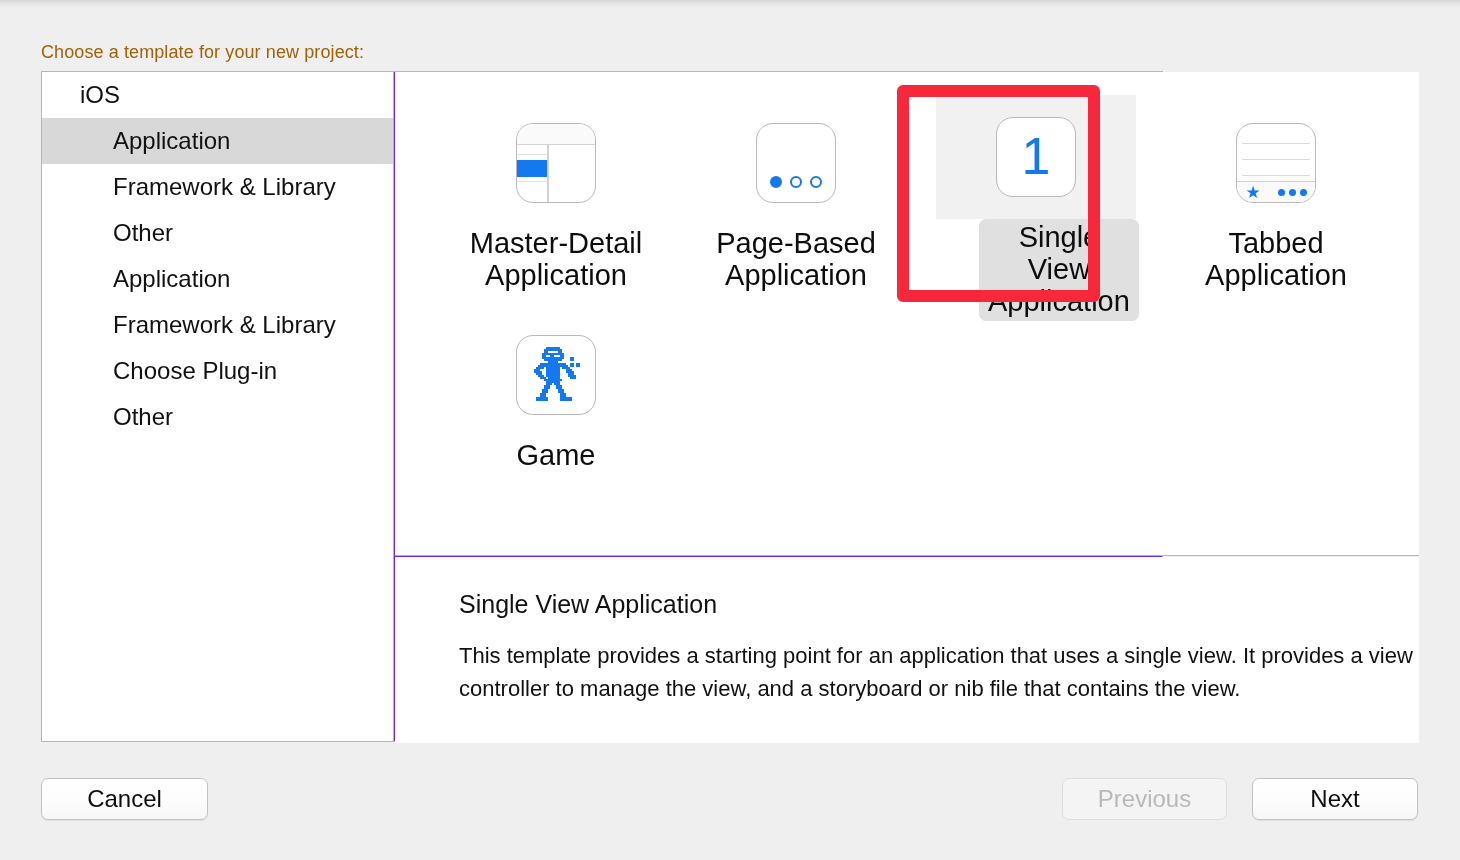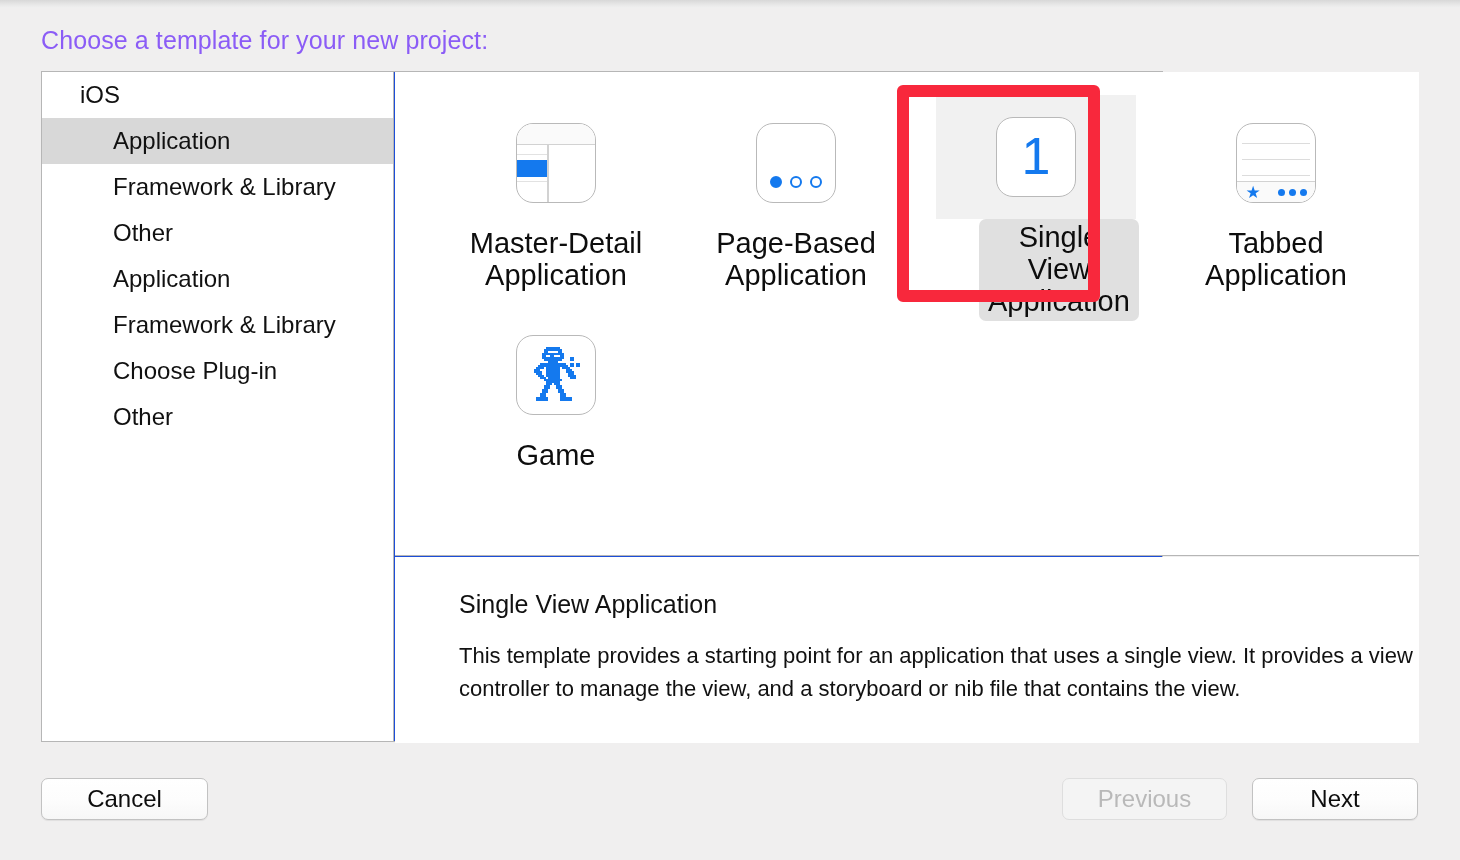--- a/index.html
+++ b/index.html
@@ -24,33 +24,33 @@
   }
   .dialog {
     position: absolute;
     left: 0; top: 8px;
     width: 1460px;
     height: 852px;
     background: #f0efef;
   }
   .prompt {
     position: absolute;
-    left: 41px; top: 18px;
-    font-size: 25px;
+    left: 41px; top: 34px;
+    font-size: 18px;
     letter-spacing: 0.1px;
-    color: #8b5cf6;
+    color: #a16207;
     white-space: nowrap;
   }
   
   .panel {
     position: absolute;
     left: 41px; top: 63px;
     width: 1122px;
     height: 671px;
-    background: #1d4ed8;
+    background: #6d28d9;
     border: 1px solid #b6b6b6;
     box-sizing: border-box;
   }
   
   .sidebar {
     position: absolute;
     left: 0; top: 0;
     width: 352px;
     height: 100%;
     border-right: 1px solid #b6b6b6;

